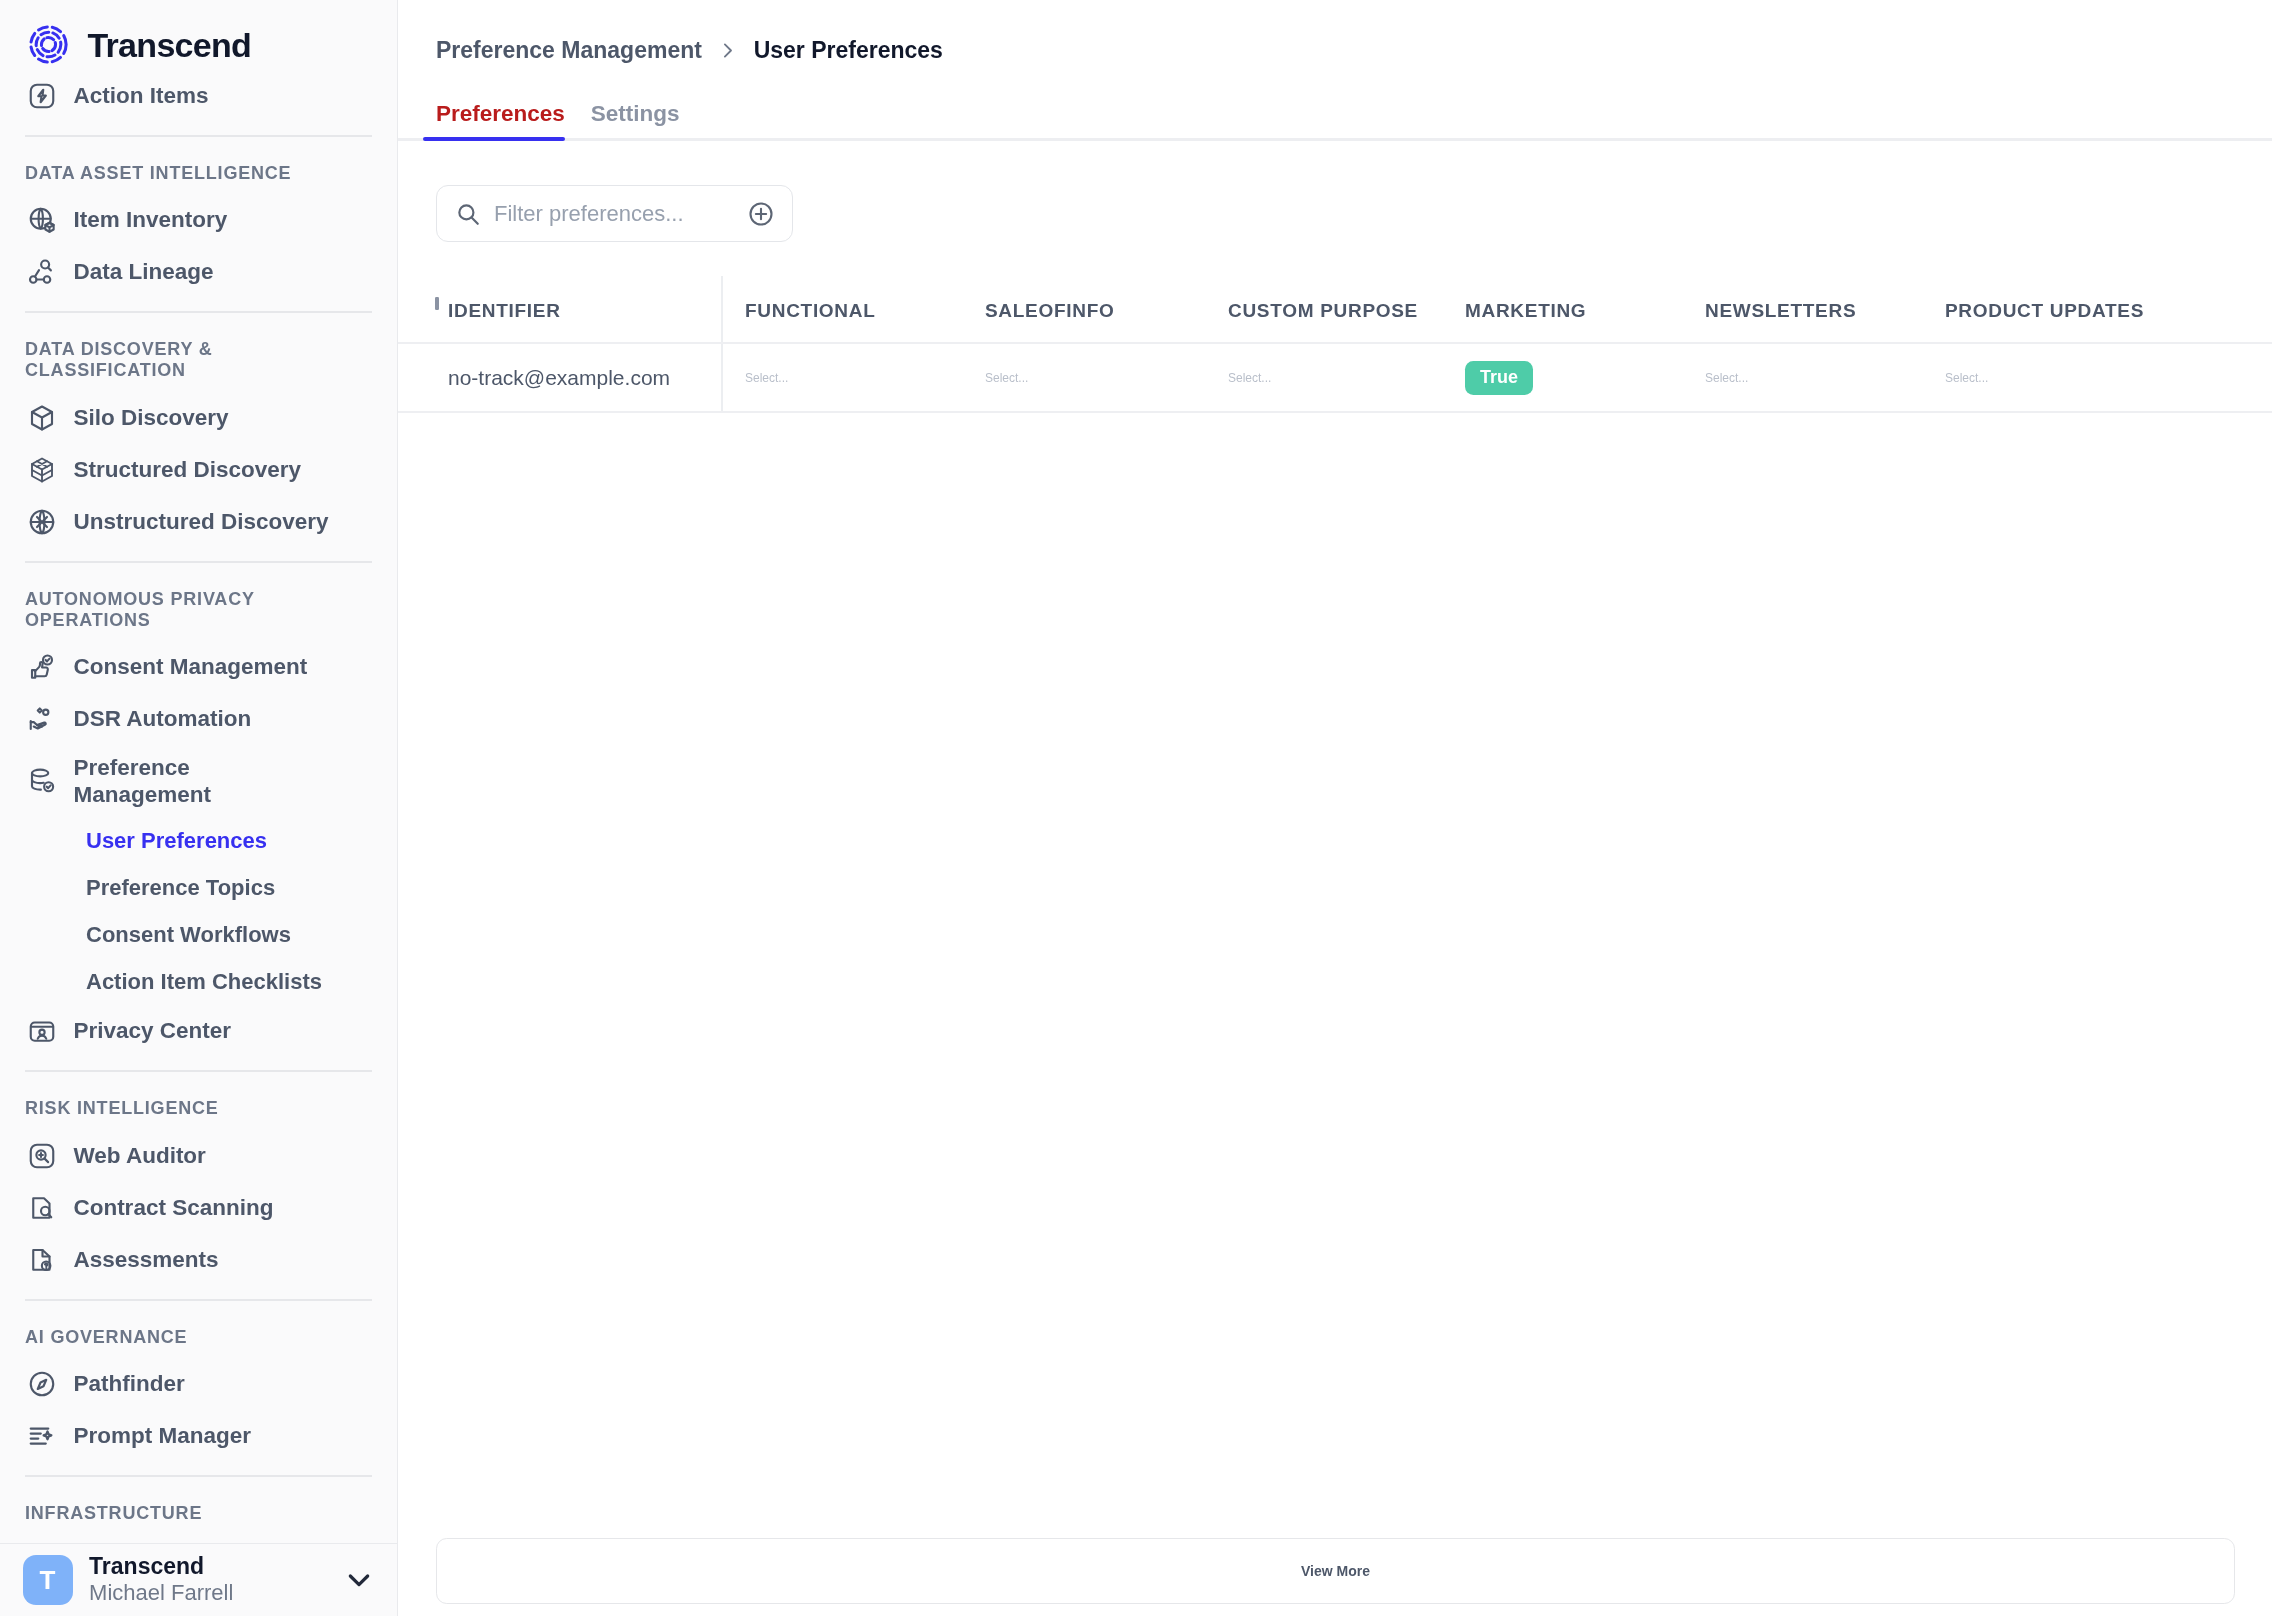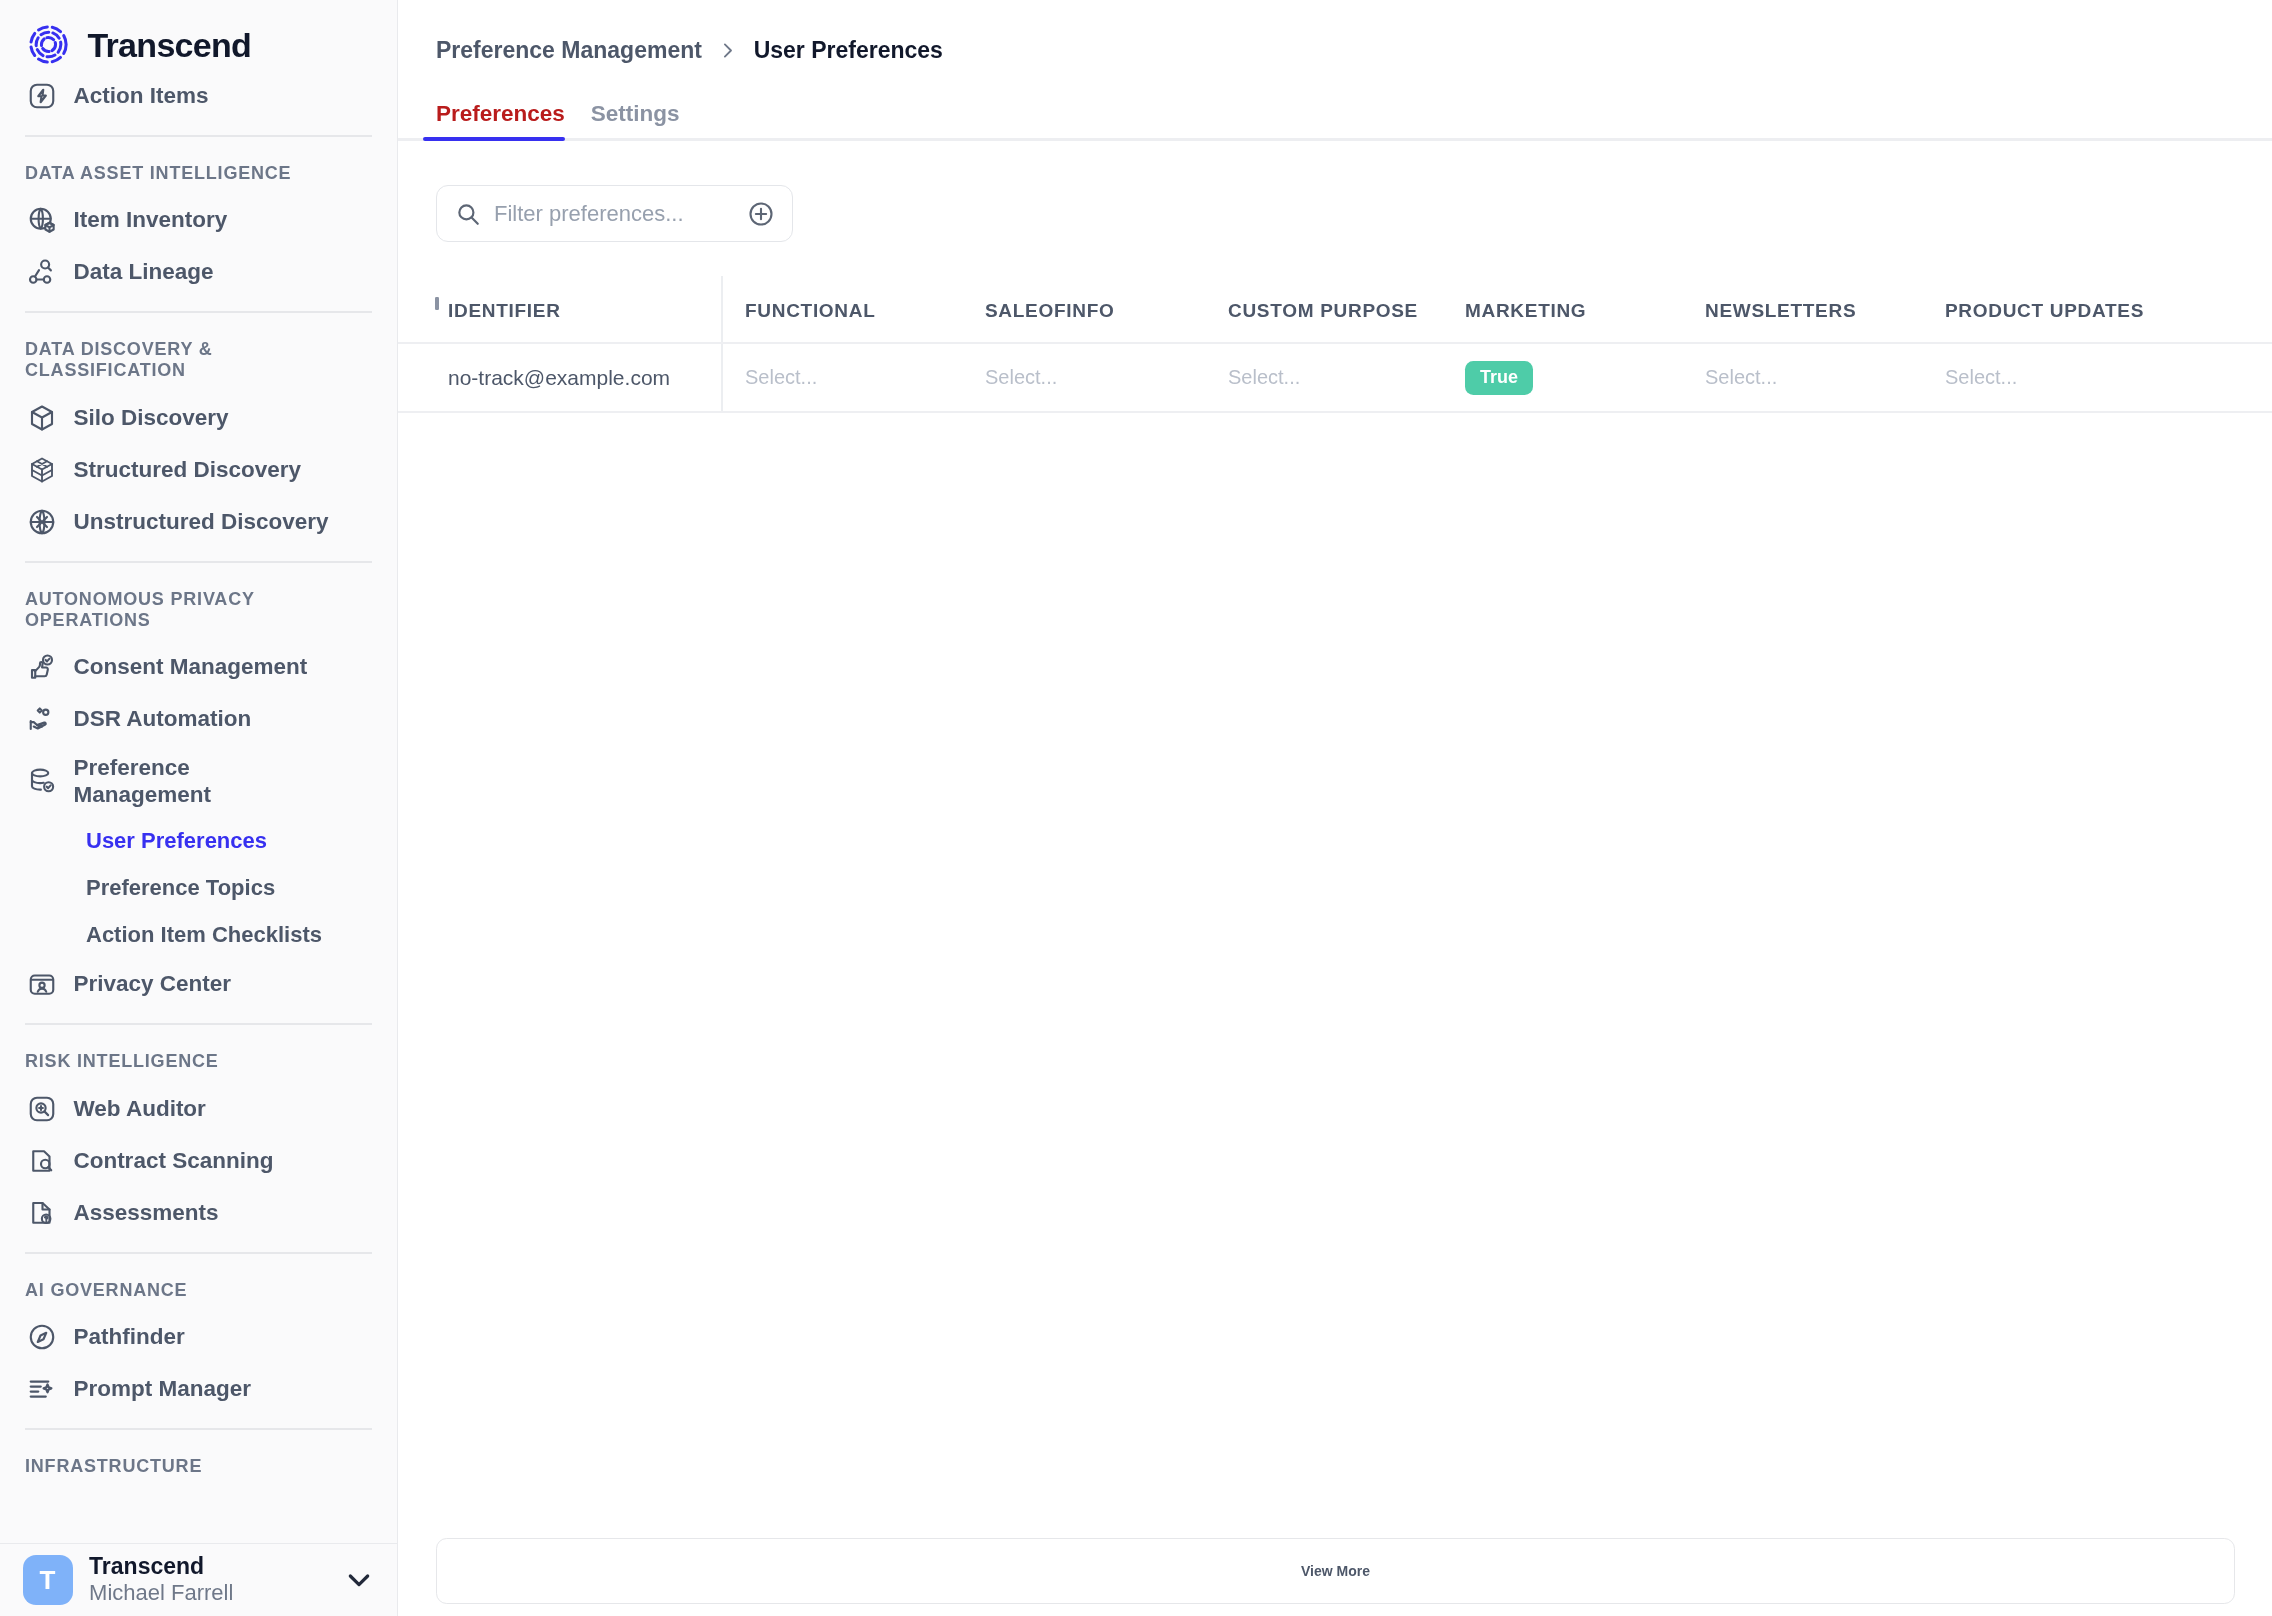--- a/index.html
+++ b/index.html
@@ -154,21 +154,21 @@
   .frozen-line {
     position: absolute; left: 323px; top: 0; bottom: 0;
     width: 1.8px; background: #eceef1;
   }
   .trow {
     display: flex; align-items: center;
     height: 69px; border-bottom: 2.4px solid #eeeff2;
     position: relative;
   }
   .td { font-size: 21px; color: #4d5769; white-space: nowrap; }
-  .td.placeholder { color: #b9bfca; font-size: 20px; }
+  .td.placeholder { color: #b9bfca; font-size: 12px; }
   .badge-true {
     display: inline-flex; align-items: center; justify-content: center;
     background: #4ecca8; color: #ffffff;
     font-size: 18px; font-weight: 700;
     border-radius: 8.3px; padding: 6.5px 15px;
     min-width: 64px;
   }
   .frozen-line-row {
     position: absolute; left: 323px; top: 0; bottom: 0;
     width: 1.8px; background: #eceef1;
@@ -317,20 +317,23 @@
           </svg>
         </span>
         <span class="nav-label">Preference Management</span>
       </div>
 
       <div class="subnav-item active">
         <span>User Preferences</span>
       </div>
       <div class="subnav-item">
         <span>Preference Topics</span>
+      </div>
+      <div class="subnav-item">
+        <span>Consent Workflows</span>
       </div>
       <div class="subnav-item">
         <span>Action Item Checklists</span>
       </div>
 
       <div class="nav-item">
         <span class="ico">
           <svg viewBox="0 0 24 24" fill="none" stroke="#4d5769" stroke-width="1.7" stroke-linecap="round" stroke-linejoin="round">
             <rect x="3" y="5.2" width="18" height="14.6" rx="3.2"></rect>
             <path d="M3.6 8.6h16.8"></path>

